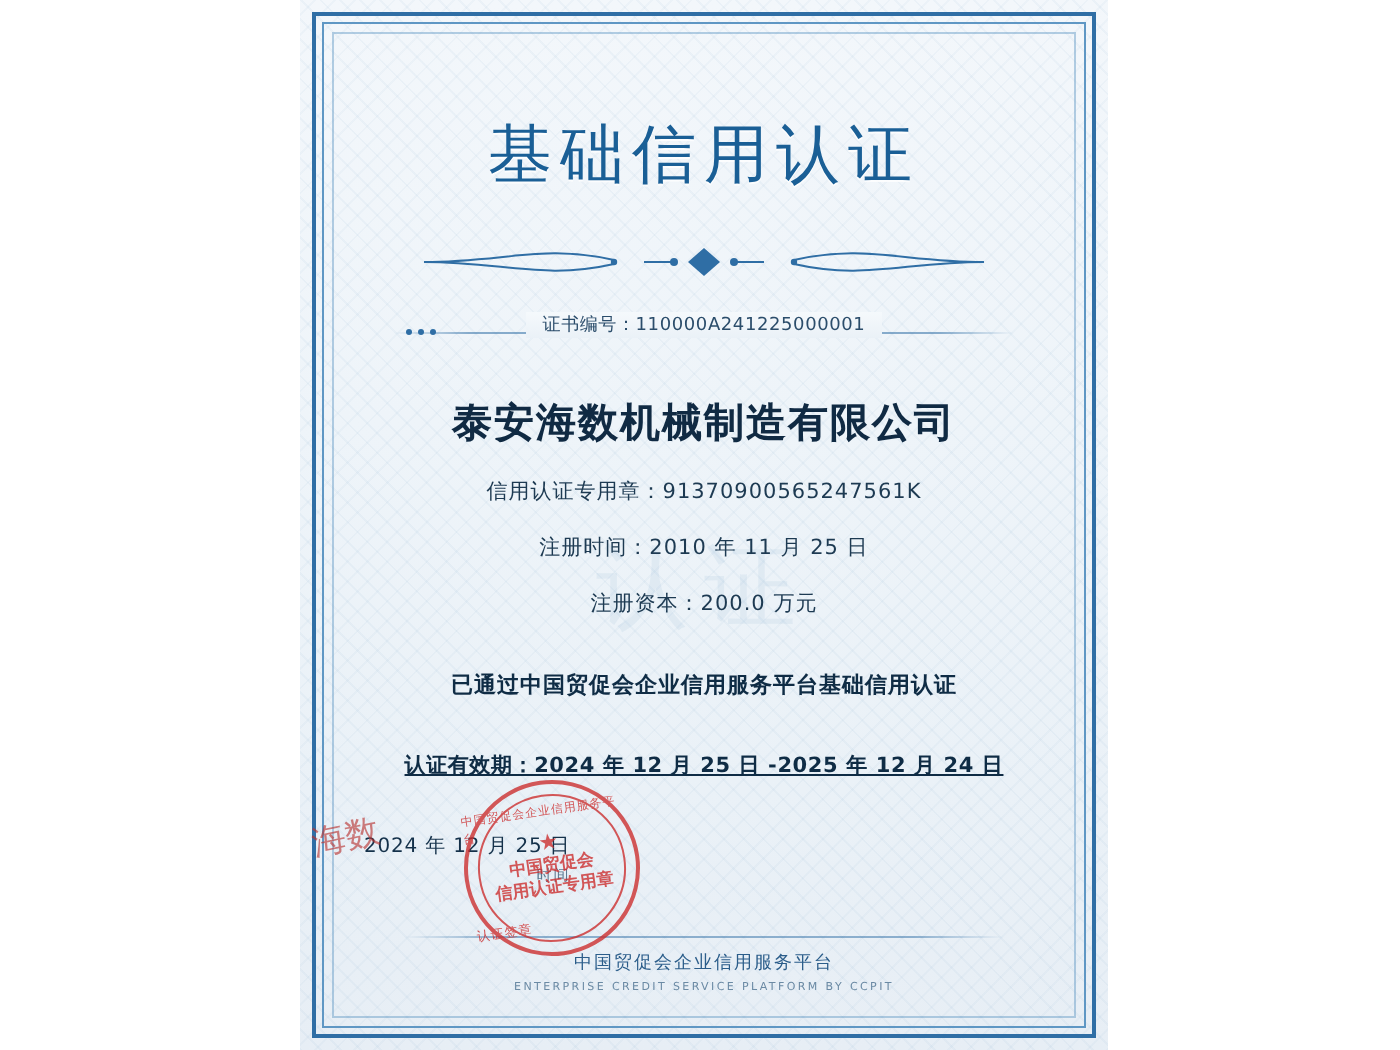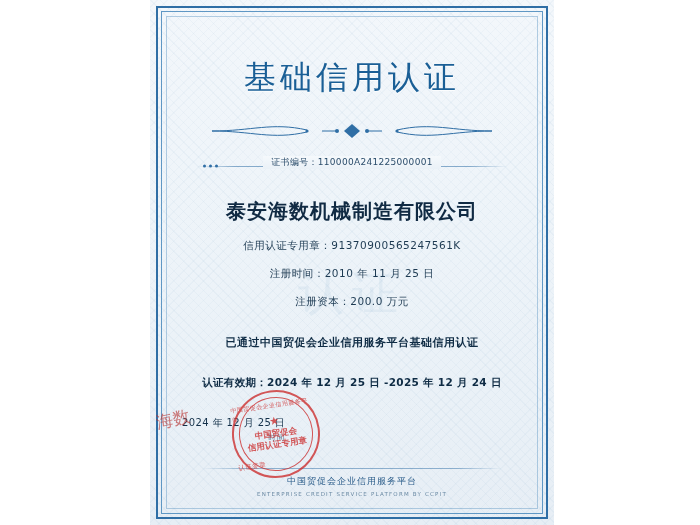--- a/index.html
+++ b/index.html
@@ -136,20 +136,21 @@
     font-weight: bold;
     color: #0f2c45;
     letter-spacing: 0.5px;
   }
   .validity {
     margin-top: 26px;
     font-size: 10.5px;
     font-weight: bold;
     color: #0f2c45;
     letter-spacing: 0.3px;
+    text-decoration: underline;
   }
   .date-block {
     position: absolute;
     left: 10px;
     bottom: 60px;
     text-align: right;
   }
   .date-block .date {
     font-size: 10px;
     color: #14314a;

